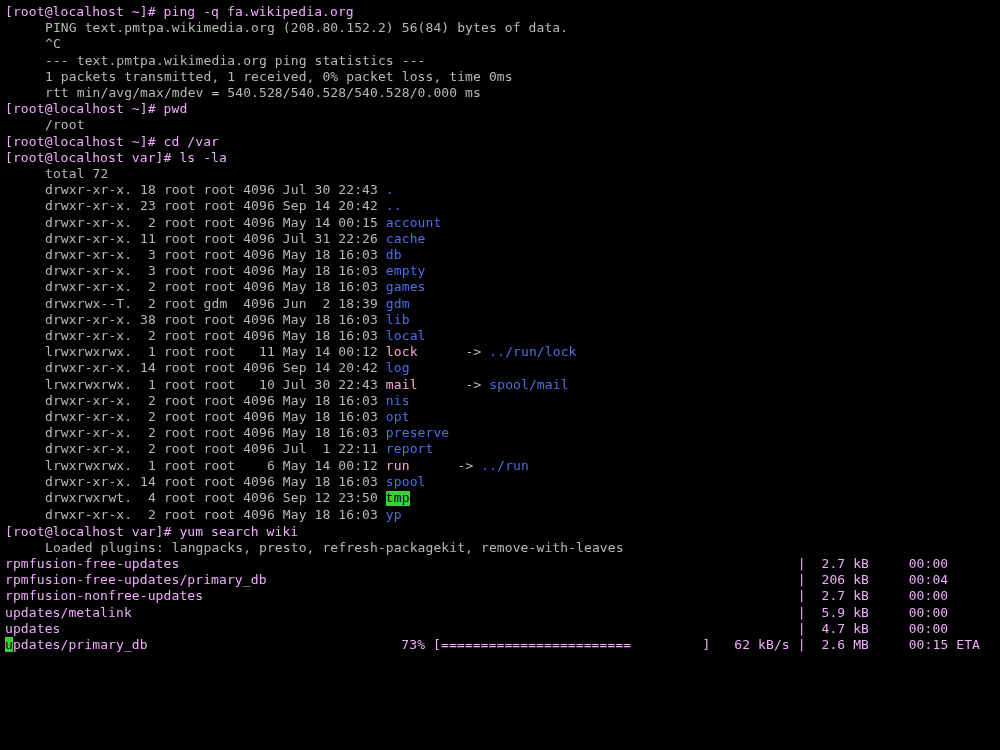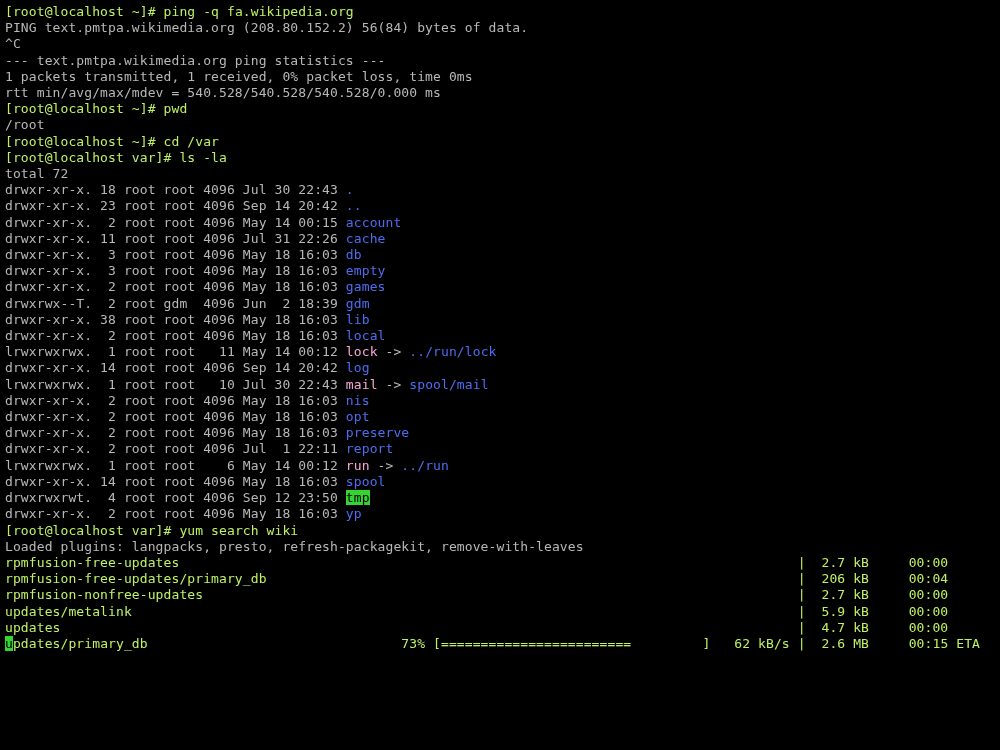--- a/index.html
+++ b/index.html
@@ -16,23 +16,23 @@
     line-height: 16.2px;
     letter-spacing: 0.1px;
     color: #d0d0d0;
     padding: 4px 5px;
     white-space: pre;
     width: 100%;
     height: 100%;
     box-sizing: border-box;
   }
   .line { display: block; }
-  .green  { color: #bef264; }
+  .green  { color: #f0abfc; }
   .cyan   { color: #f9a8d4; }
   .blue   { color: #4e6ef2; }
-  .grey   { color: #b8b8b8; }
-  .tmp-highlight { background: #33d433; color: #000; }
+  .grey   { color: #b8b8b8; margin-left: 40px; }
+  .tmp-highlight { background: #33d433; color: #000; font-family: Liberation Mono, monospace; }
   .cursor-block  { background: #33d433; color: #000; }
 </style>
 </head>
 <body>
 
 <div class="terminal" id="t"><span class="line"><span class="green">[root@localhost ~]# </span><span class="green">ping -q fa.wikipedia.org</span></span><span class="line"><span class="grey">PING text.pmtpa.wikimedia.org (208.80.152.2) 56(84) bytes of data.</span></span><span class="line"><span class="grey">^C</span></span><span class="line"><span class="grey">--- text.pmtpa.wikimedia.org ping statistics ---</span></span><span class="line"><span class="grey">1 packets transmitted, 1 received, 0% packet loss, time 0ms</span></span><span class="line"><span class="grey">rtt min/avg/max/mdev = 540.528/540.528/540.528/0.000 ms</span></span><span class="line"><span class="green">[root@localhost ~]# </span><span class="green">pwd</span></span><span class="line"><span class="grey">/root</span></span><span class="line"><span class="green">[root@localhost ~]# </span><span class="green">cd /var</span></span><span class="line"><span class="green">[root@localhost var]# </span><span class="green">ls -la</span></span><span class="line"><span class="grey">total 72</span></span><span class="line"><span class="grey">drwxr-xr-x. 18 root root 4096 Jul 30 22:43 </span><span class="blue">.</span></span><span class="line"><span class="grey">drwxr-xr-x. 23 root root 4096 Sep 14 20:42 </span><span class="blue">..</span></span><span class="line"><span class="grey">drwxr-xr-x.  2 root root 4096 May 14 00:15 </span><span class="blue">account</span></span><span class="line"><span class="grey">drwxr-xr-x. 11 root root 4096 Jul 31 22:26 </span><span class="blue">cache</span></span><span class="line"><span class="grey">drwxr-xr-x.  3 root root 4096 May 18 16:03 </span><span class="blue">db</span></span><span class="line"><span class="grey">drwxr-xr-x.  3 root root 4096 May 18 16:03 </span><span class="blue">empty</span></span><span class="line"><span class="grey">drwxr-xr-x.  2 root root 4096 May 18 16:03 </span><span class="blue">games</span></span><span class="line"><span class="grey">drwxrwx--T.  2 root gdm  4096 Jun  2 18:39 </span><span class="blue">gdm</span></span><span class="line"><span class="grey">drwxr-xr-x. 38 root root 4096 May 18 16:03 </span><span class="blue">lib</span></span><span class="line"><span class="grey">drwxr-xr-x.  2 root root 4096 May 18 16:03 </span><span class="blue">local</span></span><span class="line"><span class="grey">lrwxrwxrwx.  1 root root   11 May 14 00:12 </span><span class="cyan">lock</span><span class="grey"> -&gt; </span><span class="blue">../run/lock</span></span><span class="line"><span class="grey">drwxr-xr-x. 14 root root 4096 Sep 14 20:42 </span><span class="blue">log</span></span><span class="line"><span class="grey">lrwxrwxrwx.  1 root root   10 Jul 30 22:43 </span><span class="cyan">mail</span><span class="grey"> -&gt; </span><span class="blue">spool/mail</span></span><span class="line"><span class="grey">drwxr-xr-x.  2 root root 4096 May 18 16:03 </span><span class="blue">nis</span></span><span class="line"><span class="grey">drwxr-xr-x.  2 root root 4096 May 18 16:03 </span><span class="blue">opt</span></span><span class="line"><span class="grey">drwxr-xr-x.  2 root root 4096 May 18 16:03 </span><span class="blue">preserve</span></span><span class="line"><span class="grey">drwxr-xr-x.  2 root root 4096 Jul  1 22:11 </span><span class="blue">report</span></span><span class="line"><span class="grey">lrwxrwxrwx.  1 root root    6 May 14 00:12 </span><span class="cyan">run</span><span class="grey"> -&gt; </span><span class="blue">../run</span></span><span class="line"><span class="grey">drwxr-xr-x. 14 root root 4096 May 18 16:03 </span><span class="blue">spool</span></span><span class="line"><span class="grey">drwxrwxrwt.  4 root root 4096 Sep 12 23:50 </span><span class="tmp-highlight">tmp</span></span><span class="line"><span class="grey">drwxr-xr-x.  2 root root 4096 May 18 16:03 </span><span class="blue">yp</span></span><span class="line"><span class="green">[root@localhost var]# </span><span class="green">yum search wiki</span></span><span class="line"><span class="grey">Loaded plugins: langpacks, presto, refresh-packagekit, remove-with-leaves</span></span><span class="line"><span class="green">rpmfusion-free-updates                                                                              </span><span class="green">|  2.7 kB     </span><span class="green">00:00</span></span><span class="line"><span class="green">rpmfusion-free-updates/primary_db                                                                   </span><span class="green">|  206 kB     </span><span class="green">00:04</span></span><span class="line"><span class="green">rpmfusion-nonfree-updates                                                                           </span><span class="green">|  2.7 kB     </span><span class="green">00:00</span></span><span class="line"><span class="green">updates/metalink                                                                                    </span><span class="green">|  5.9 kB     </span><span class="green">00:00</span></span><span class="line"><span class="green">updates                                                                                             </span><span class="green">|  4.7 kB     </span><span class="green">00:00</span></span><span class="line"><span class="cursor-block">u</span><span class="green">pdates/primary_db                               </span><span class="green"> 73% </span><span class="green">[========================         ]  </span><span class="green"> 62 kB/s | </span><span class="green"> 2.6 MB     </span><span class="green">00:15 ETA</span></span></div>
 
 </body></html>

